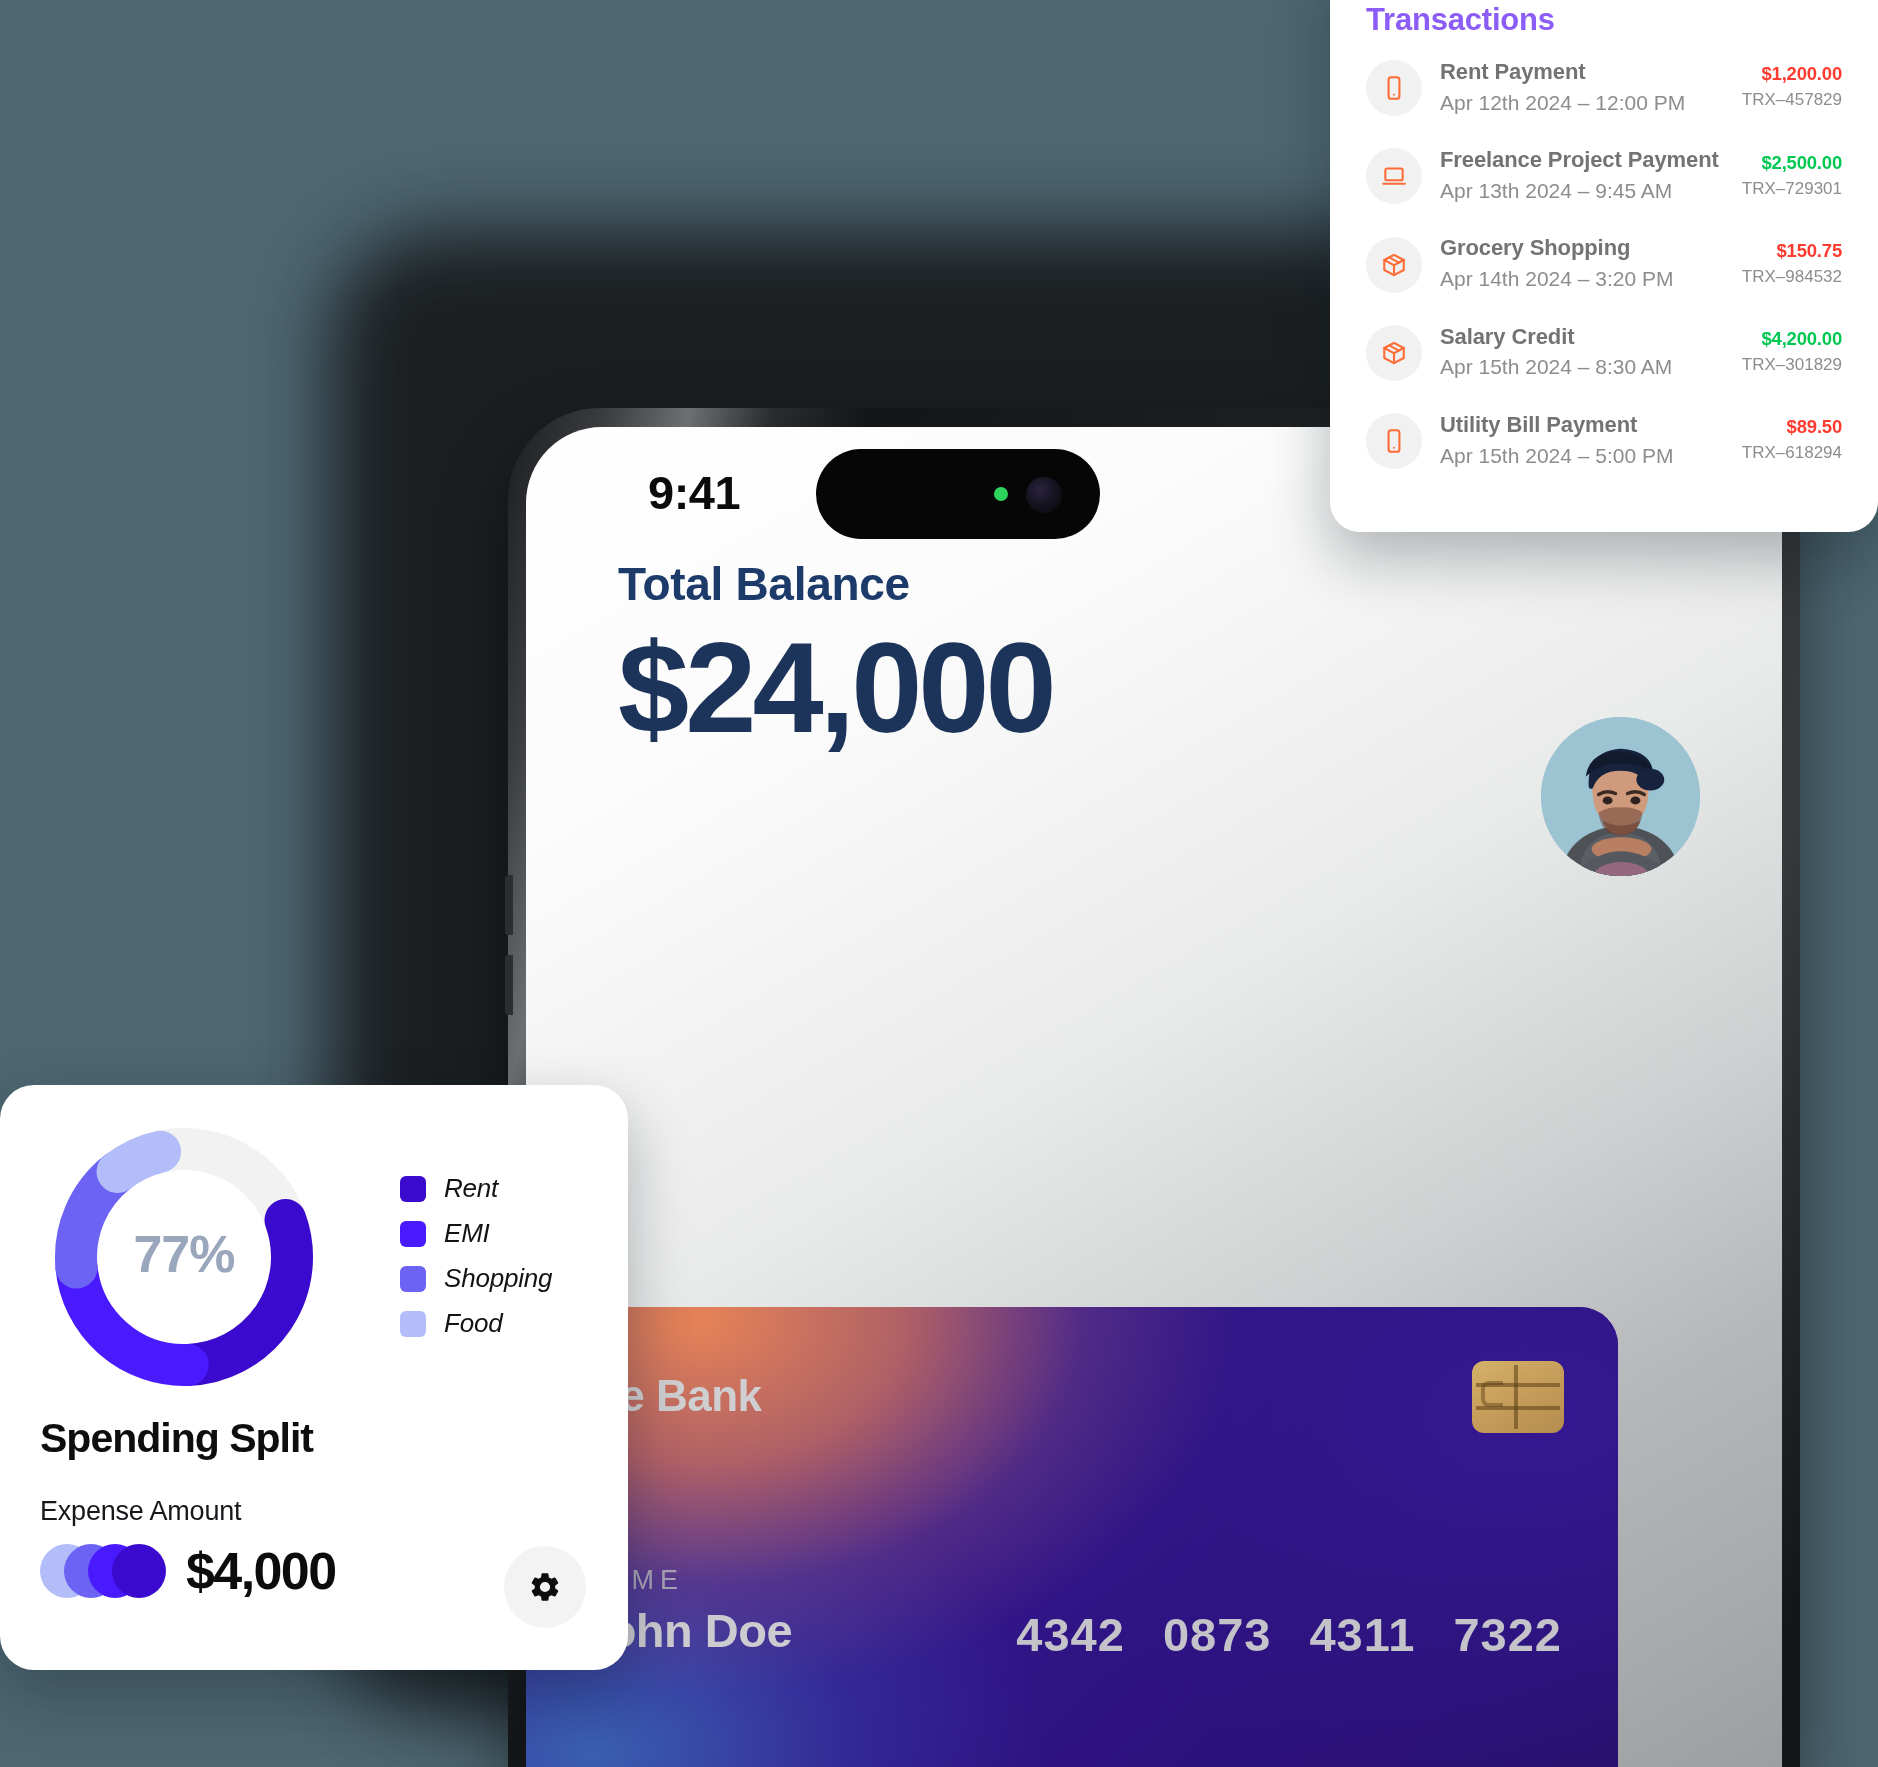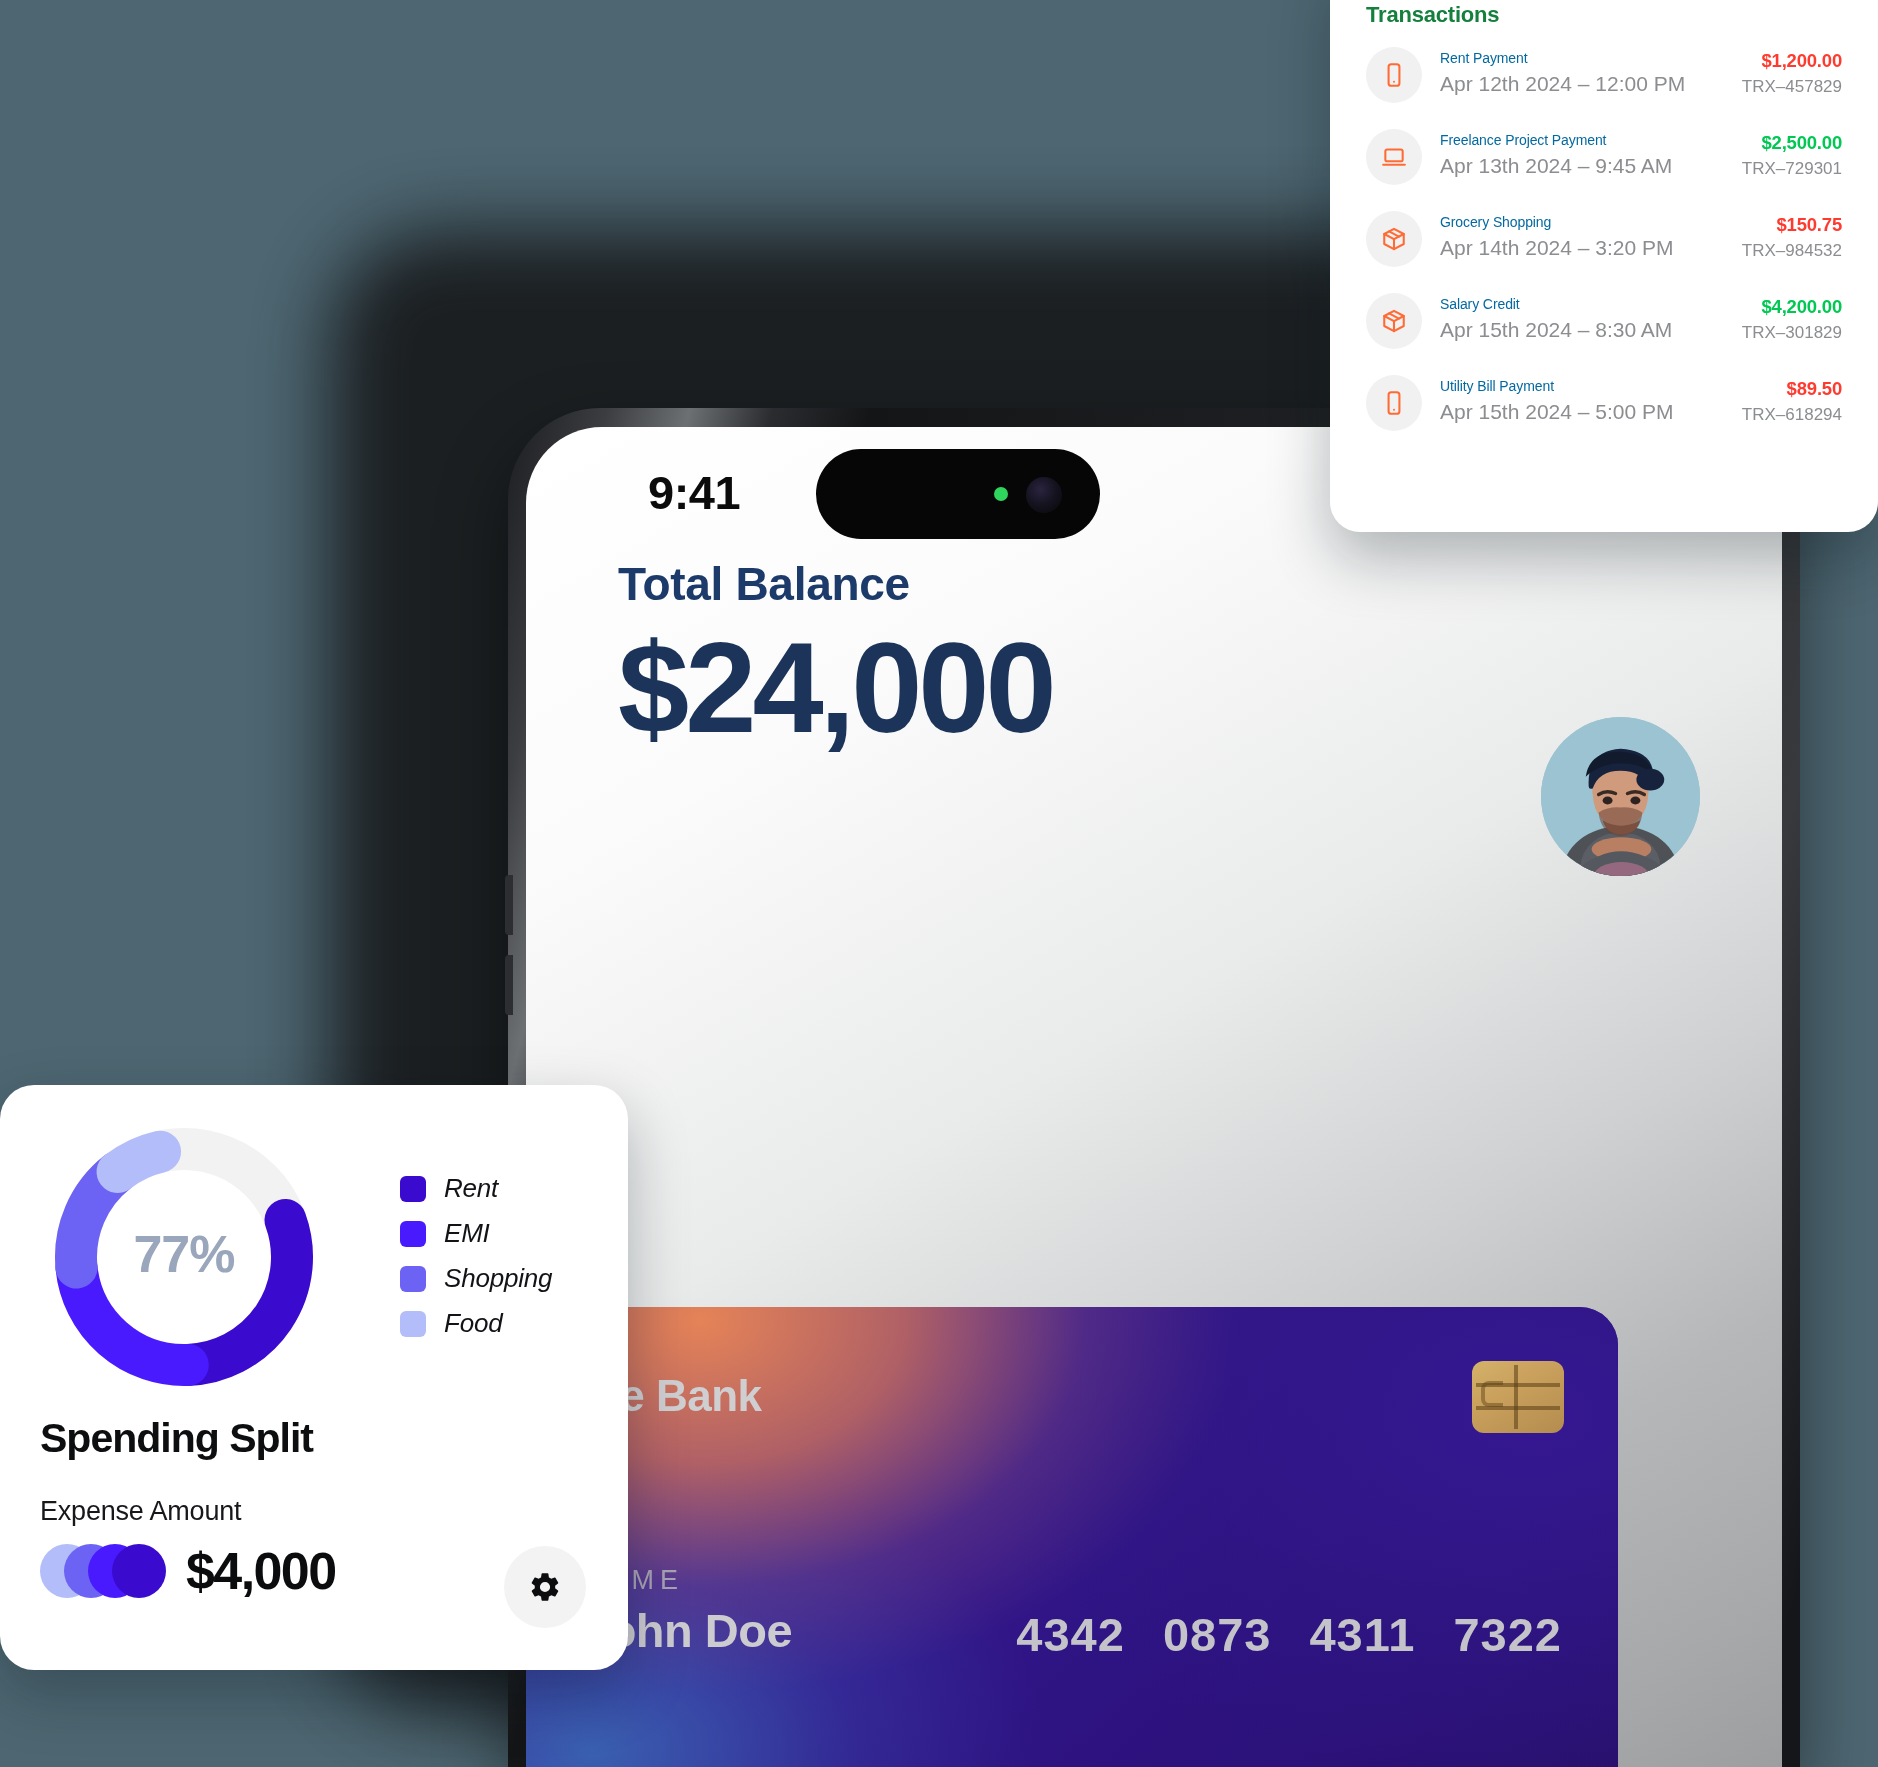--- a/index.html
+++ b/index.html
@@ -162,34 +162,34 @@
   
   #transactions-panel {
     position:absolute; right:0px; top:-46px;
     width: 548px; height: 578px;
     background:#fff;
     border-radius: 30px;
     box-shadow: 0 26px 60px rgba(10,22,30,.30);
     padding: 34px 36px 20px 36px;
   }
   #transactions-title{
-    font-size:22px; font-weight:700; color:#15803d; letter-spacing:-.2px;
+    font-size:31px; font-weight:700; color:#8b5cf6; letter-spacing:-.2px;
     margin-top:14px; margin-bottom:6px;
   }
   .tx-row{
     display:flex; align-items:center; gap:18px;
     padding: 13px 0 13px 0;
   }
   .tx-icon{
     flex:0 0 auto; width:56px; height:56px; border-radius:50%;
     background:#f1f1f1; display:flex; align-items:center; justify-content:center;
   }
   .tx-icon svg{ width:26px; height:26px; }
   .tx-mid{ flex:1 1 auto; min-width:0; }
-  .tx-name{ font-size:14px; color:#0369a1; font-weight:400; letter-spacing:-.1px; line-height:1.35; }
+  .tx-name{ font-size:22px; color:#737373; font-weight:700; letter-spacing:-.1px; line-height:1.35; }
   .tx-date{ font-size:21px; color:#8b8d90; font-weight:400; line-height:1.55; }
   .tx-right{ flex:0 0 auto; text-align:right; }
   .tx-amount{ font-size:18.5px; font-weight:700; line-height:1.35; letter-spacing:-.2px; }
   .tx-amount.debit{ color:#ff3b30; }
   .tx-amount.credit{ color:#00c853; }
   .tx-id{ font-size:17px; color:#8b8d90; line-height:1.55;text-align:right; }
 
   
   #spending-card{
     position:absolute; left:0px; top:1085px;

